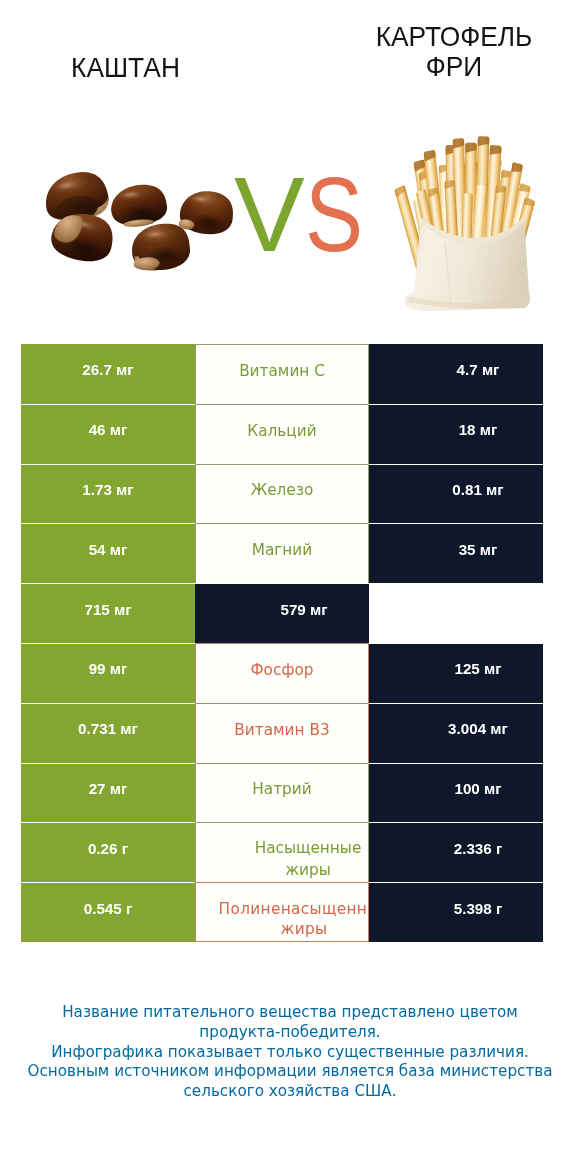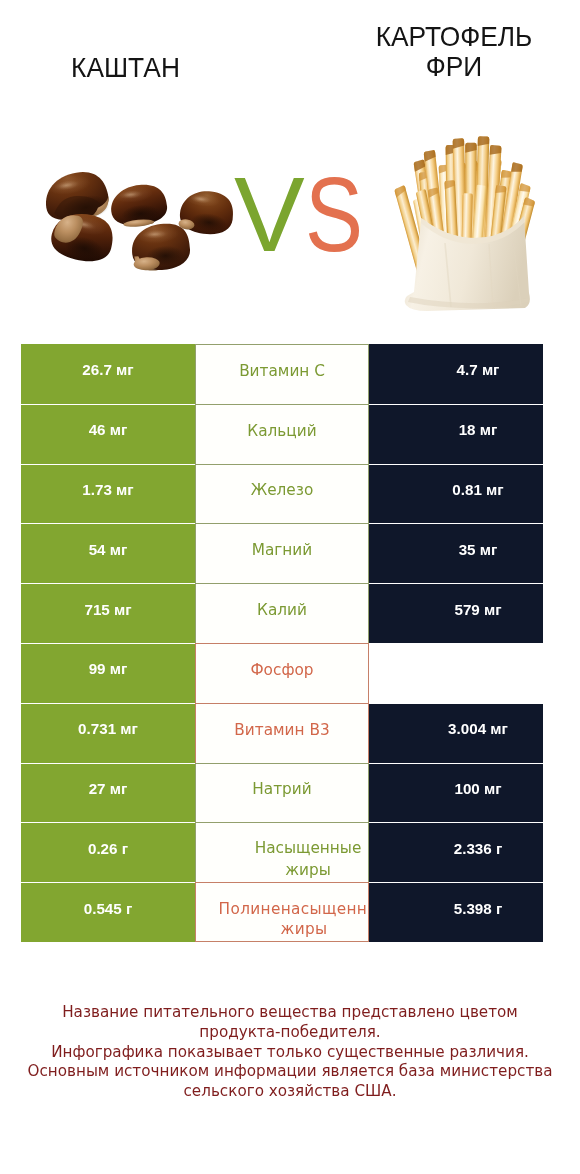--- a/index.html
+++ b/index.html
@@ -26,21 +26,21 @@
   .cell.mid{background:#fffffc;border:1px solid #93a06d;color:#7c9a33;border-bottom:none;
            font-family:"DejaVu Sans",sans-serif;font-weight:400;font-size:15.3px;padding-bottom:6px;}
   .row:last-child .cell.mid{border-bottom:1px solid #93a06d;}
   .row.orange .cell.mid{border-color:#c68068;color:#d2674a;}
   .cell.mid>span{white-space:nowrap;}
   .cell.mid.wrap>span{white-space:normal;display:block;width:120px;line-height:21.3px;}
   .cell.mid.wrap2>span{white-space:normal;display:block;width:177px;line-height:20px;letter-spacing:0.35px;position:relative;left:22px;}
   .cell.mid.wrap2{padding-bottom:0;padding-top:14px;overflow:hidden;}
   .cell.mid.wrap{padding-bottom:0;padding-top:14px;justify-content:flex-end;}
   #footer{position:absolute;left:0;top:1003px;width:580px;text-align:center;
-          font-family:"DejaVu Sans",sans-serif;font-size:15.2px;line-height:19.8px;color:#7f1d1d;}
+          font-family:"DejaVu Sans",sans-serif;font-size:15.2px;line-height:19.8px;color:#0369a1;}
   .vs{display:inline-block;font-size:106px;line-height:106px;font-weight:400;}
   #vs-s{transform:scaleX(0.82);transform-origin:left center;margin-left:0px;}
 </style>
 </head>
 <body>
 
 <div class="page">
 
   <div class="title" id="title-left">КАШТАН</div>
   <div class="title" id="title-right">КАРТОФЕЛЬ ФРИ</div>
@@ -367,33 +367,33 @@
           <span>Магний</span>
         </div>
         <div class="cell right">
           <span>35 мг</span>
         </div>
       </div>
       <div class="row">
         <div class="cell left">
           <span>715 мг</span>
         </div>
-        <div class="cell mid">
-          <span>Калий</span>
-        </div>
         <div class="cell right">
           <span>579 мг</span>
         </div>
       </div>
       <div class="row orange">
         <div class="cell left">
           <span>99 мг</span>
         </div>
         <div class="cell mid">
           <span>Фосфор</span>
+        </div>
+        <div class="cell right">
+          <span>125 мг</span>
         </div>
       </div>
       <div class="row orange">
         <div class="cell left">
           <span>0.731 мг</span>
         </div>
         <div class="cell mid">
           <span>Витамин B3</span>
         </div>
         <div class="cell right">

